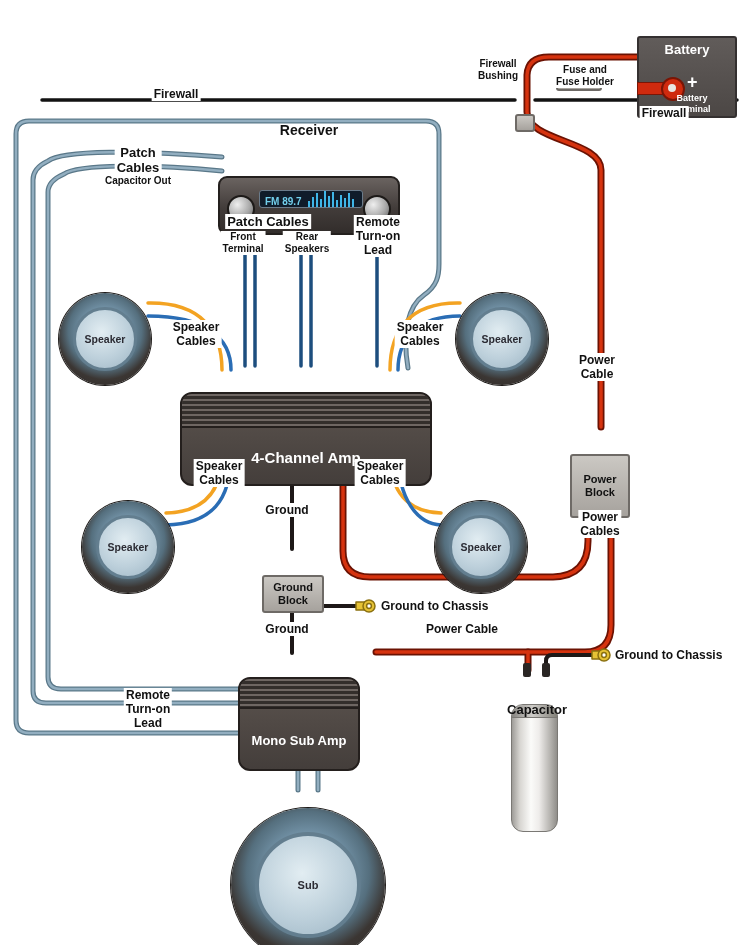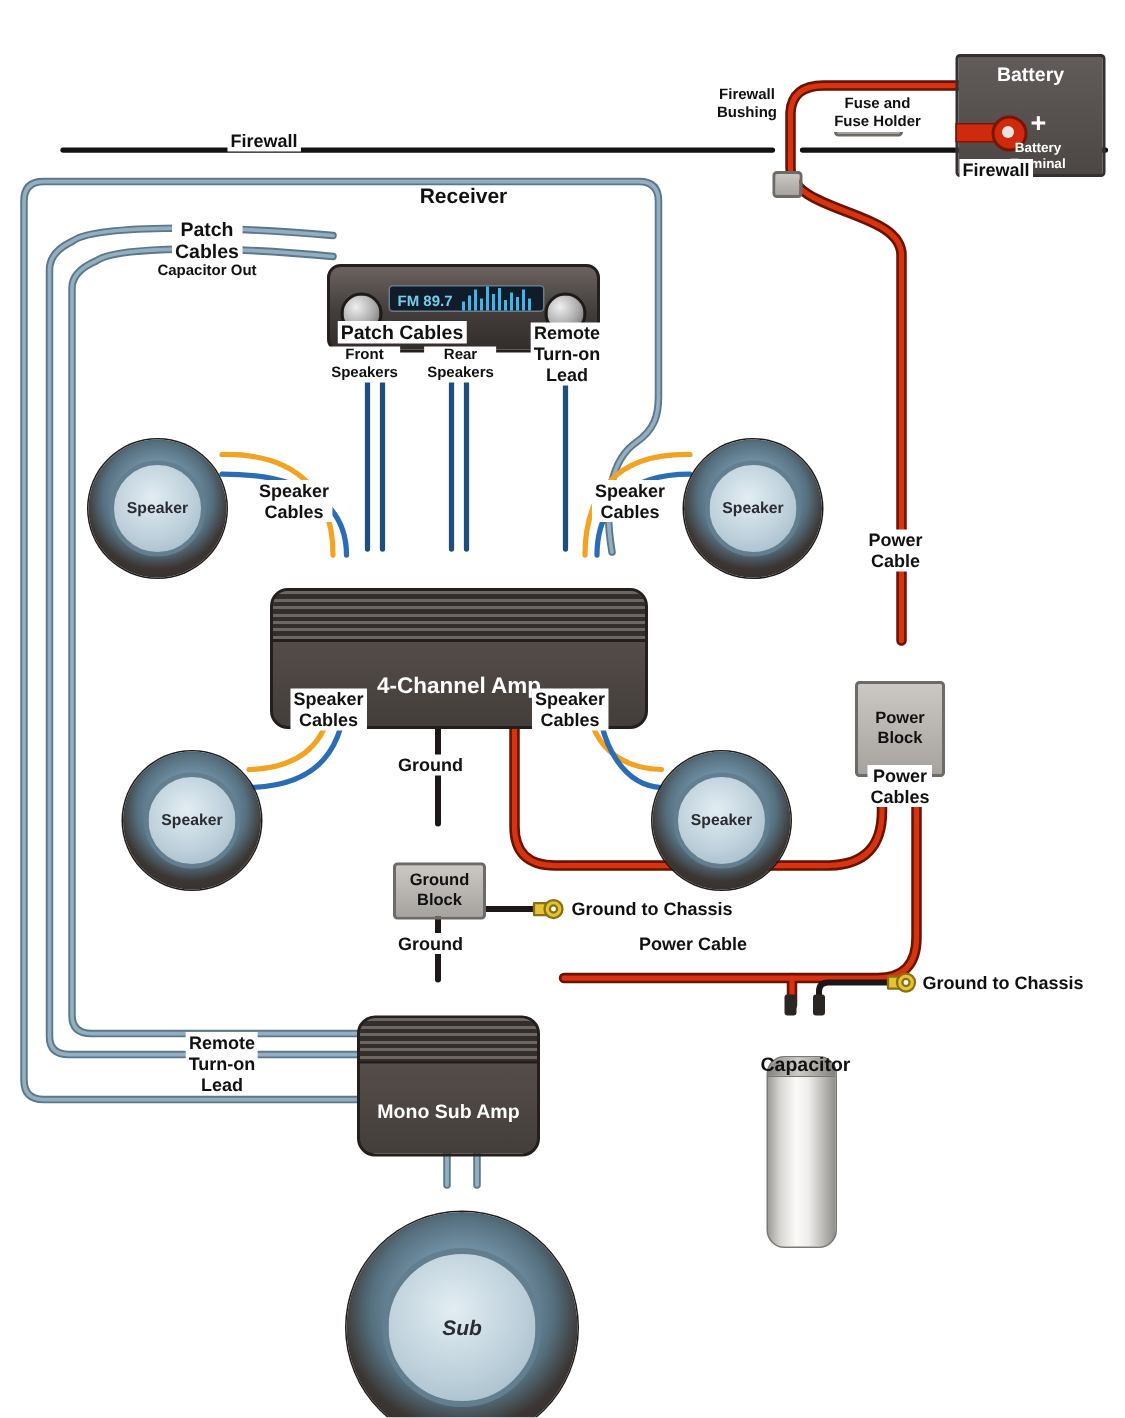--- a/index.html
+++ b/index.html
@@ -67,21 +67,21 @@
     box-shadow:0 0 0 1px #1e1b19;}
   .speaker .cone{width:64%;height:64%;border-radius:50%;border:3px solid #637e8f;
     background:radial-gradient(circle at 44% 38%,#e2edf2,#bdd0db 55%,#9db5c4);
     display:flex;align-items:center;justify-content:center;color:#2b2b33;font-weight:bold;font-size:10.5px;}
   .spk{width:92px;height:92px;}
   .spk-fl{left:59px;top:265px;}
   .spk-fr{left:456px;top:265px;}
   .spk-rl{left:82px;top:473px;}
   .spk-rr{left:435px;top:473px;}
   .spk-sub{left:231px;top:780px;width:154px;height:154px;}
-  .spk-sub .cone{font-size:14px;border-width:4px;font-style:italic;}
+  .spk-sub .cone{font-size:11px;border-width:4px;}
   
   .capacitor{left:511px;top:676px;width:47px;height:128px;border:1px solid #7a7874;border-radius:12px;
     background:linear-gradient(90deg,#9e9c98 0%,#d8d6d2 18%,#fbfbf9 42%,#eeecea 60%,#b5b3af 85%,#908e8a 100%);}
   .capacitor .band{position:absolute;left:0;top:0;width:100%;height:13px;border-radius:12px 12px 0 0;
     background:linear-gradient(90deg,#868480,#cfcdc9 45%,#828078);border-bottom:1px solid #7a7874;box-sizing:border-box;}
 </style>
 </head>
 <body>
 
 <div class="stage">
@@ -242,21 +242,21 @@
 Fuse Holder</div>
 
   <div class="lbl lbl--lg lbl--clear" style="left:309px;top:122px;">Receiver</div>
 
   <div class="lbl lbl--md" style="left:138px;top:145px;">Patch
 Cables</div>
   <div class="lbl lbl--sm" style="left:138px;top:175px;">Capacitor Out</div>
 
   <div class="lbl lbl--md" style="left:268px;top:214px;">Patch Cables</div>
   <div class="lbl lbl--sm" style="left:243px;top:231px;">Front
-Speakers</div>
+Terminal</div>
   <div class="lbl lbl--sm" style="left:307px;top:231px;">Rear
 Speakers</div>
   <div class="lbl" style="left:378px;top:215px;">Remote
 Turn-on
 Lead</div>
 
   <div class="lbl" style="left:196px;top:320px;">Speaker
 Cables</div>
   <div class="lbl" style="left:420px;top:320px;">Speaker
 Cables</div>

